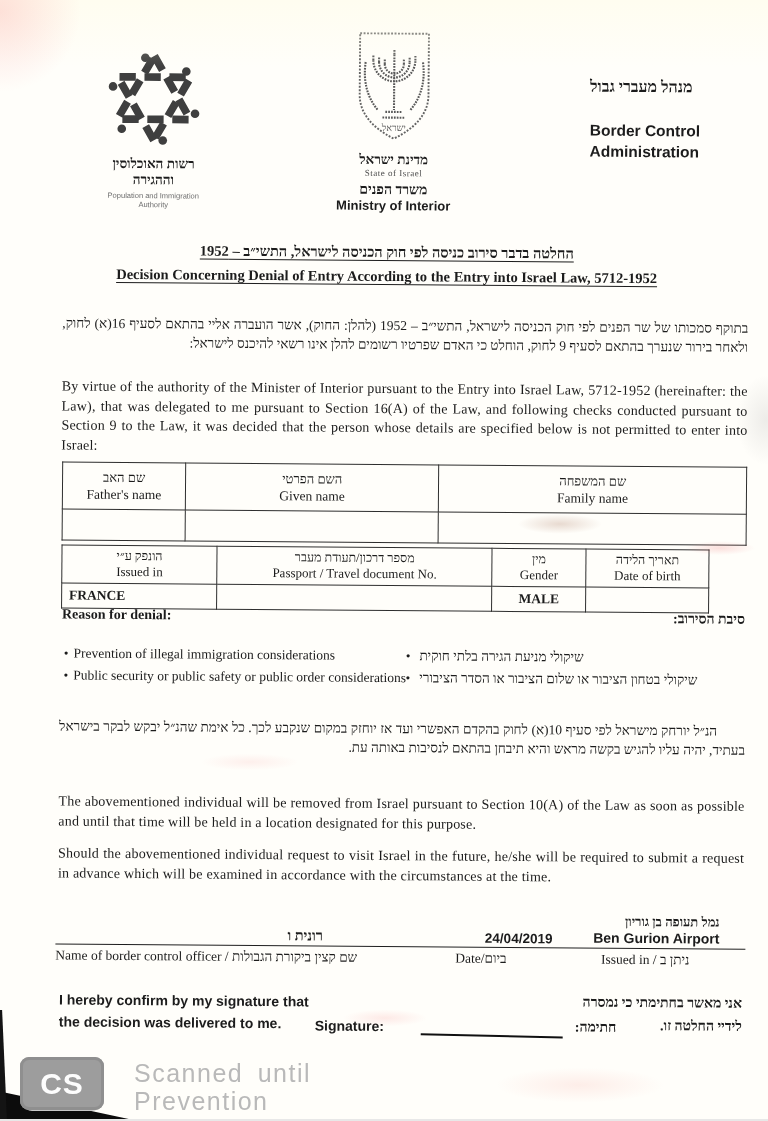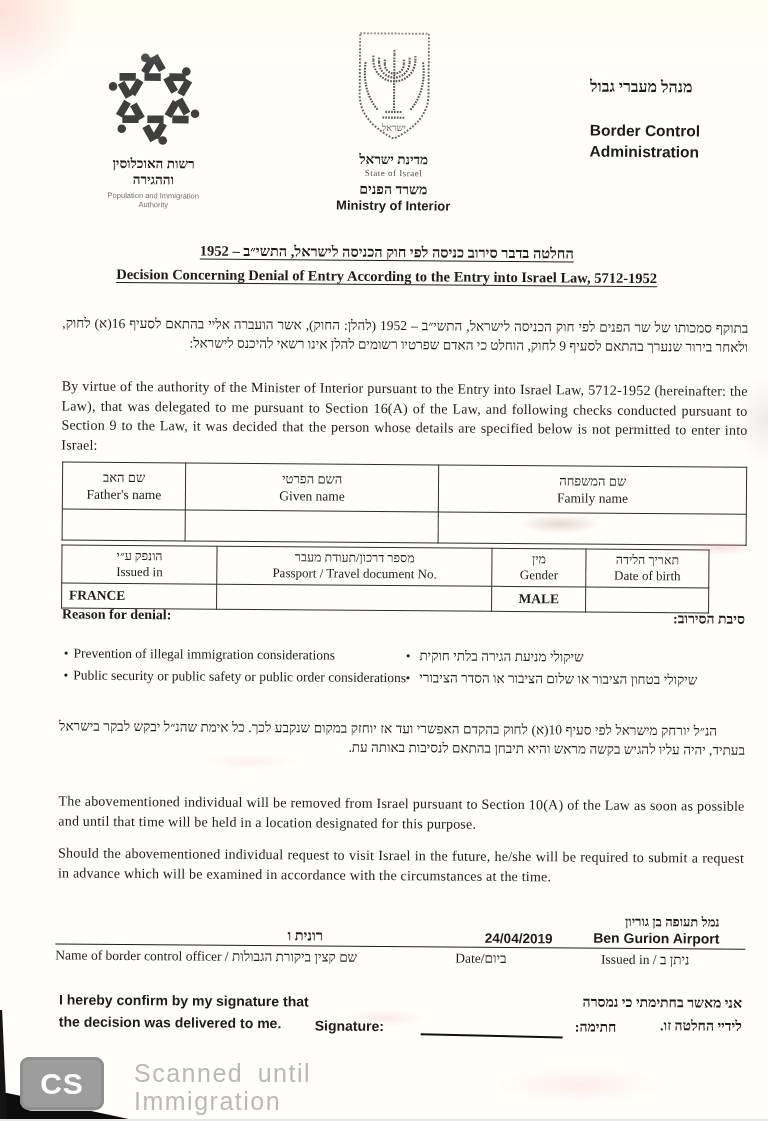--- a/index.html
+++ b/index.html
@@ -277,15 +277,15 @@
   <div class="abs corner-black"></div>
   <div class="abs edge-black"></div>
   <div class="tint"></div>
 
   <div class="cs-lip"></div>
   <div class="abs cs-badge">
     <span>CS</span>
   </div>
   <div class="abs cs-text">
     <div>Scanned until</div>
-    <div>Immigration</div>
+    <div>Prevention</div>
   </div>
 </div>
 
 </body></html>

